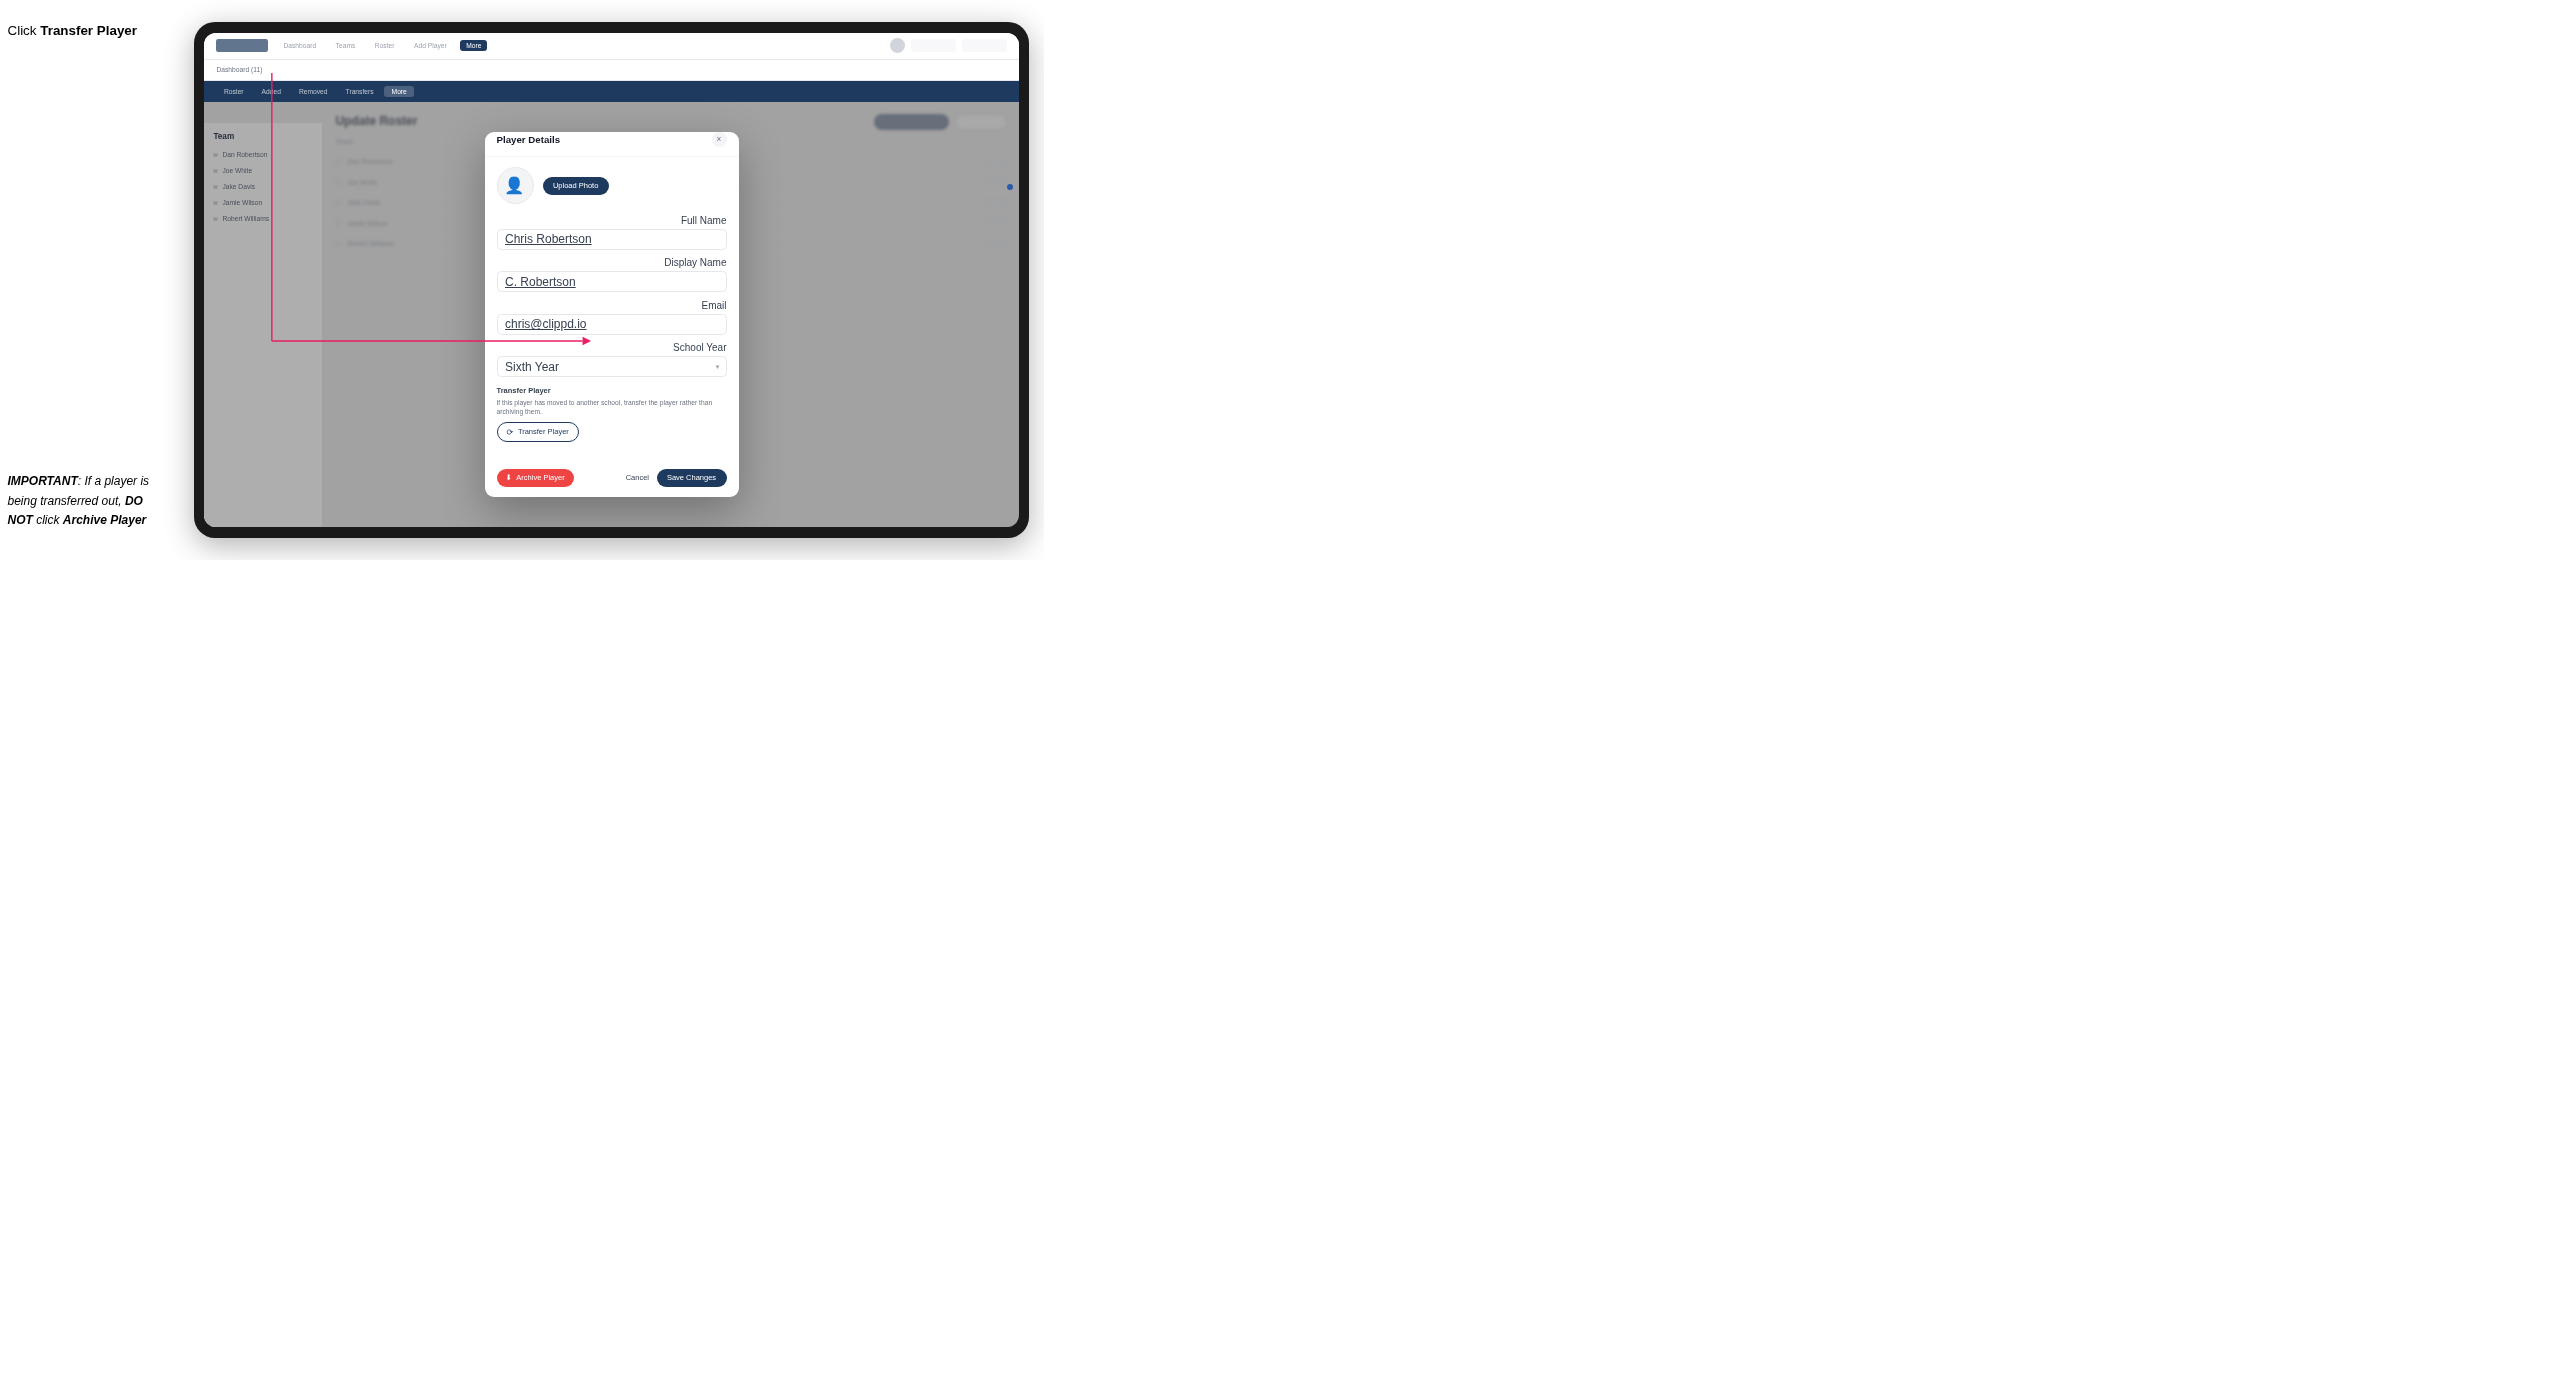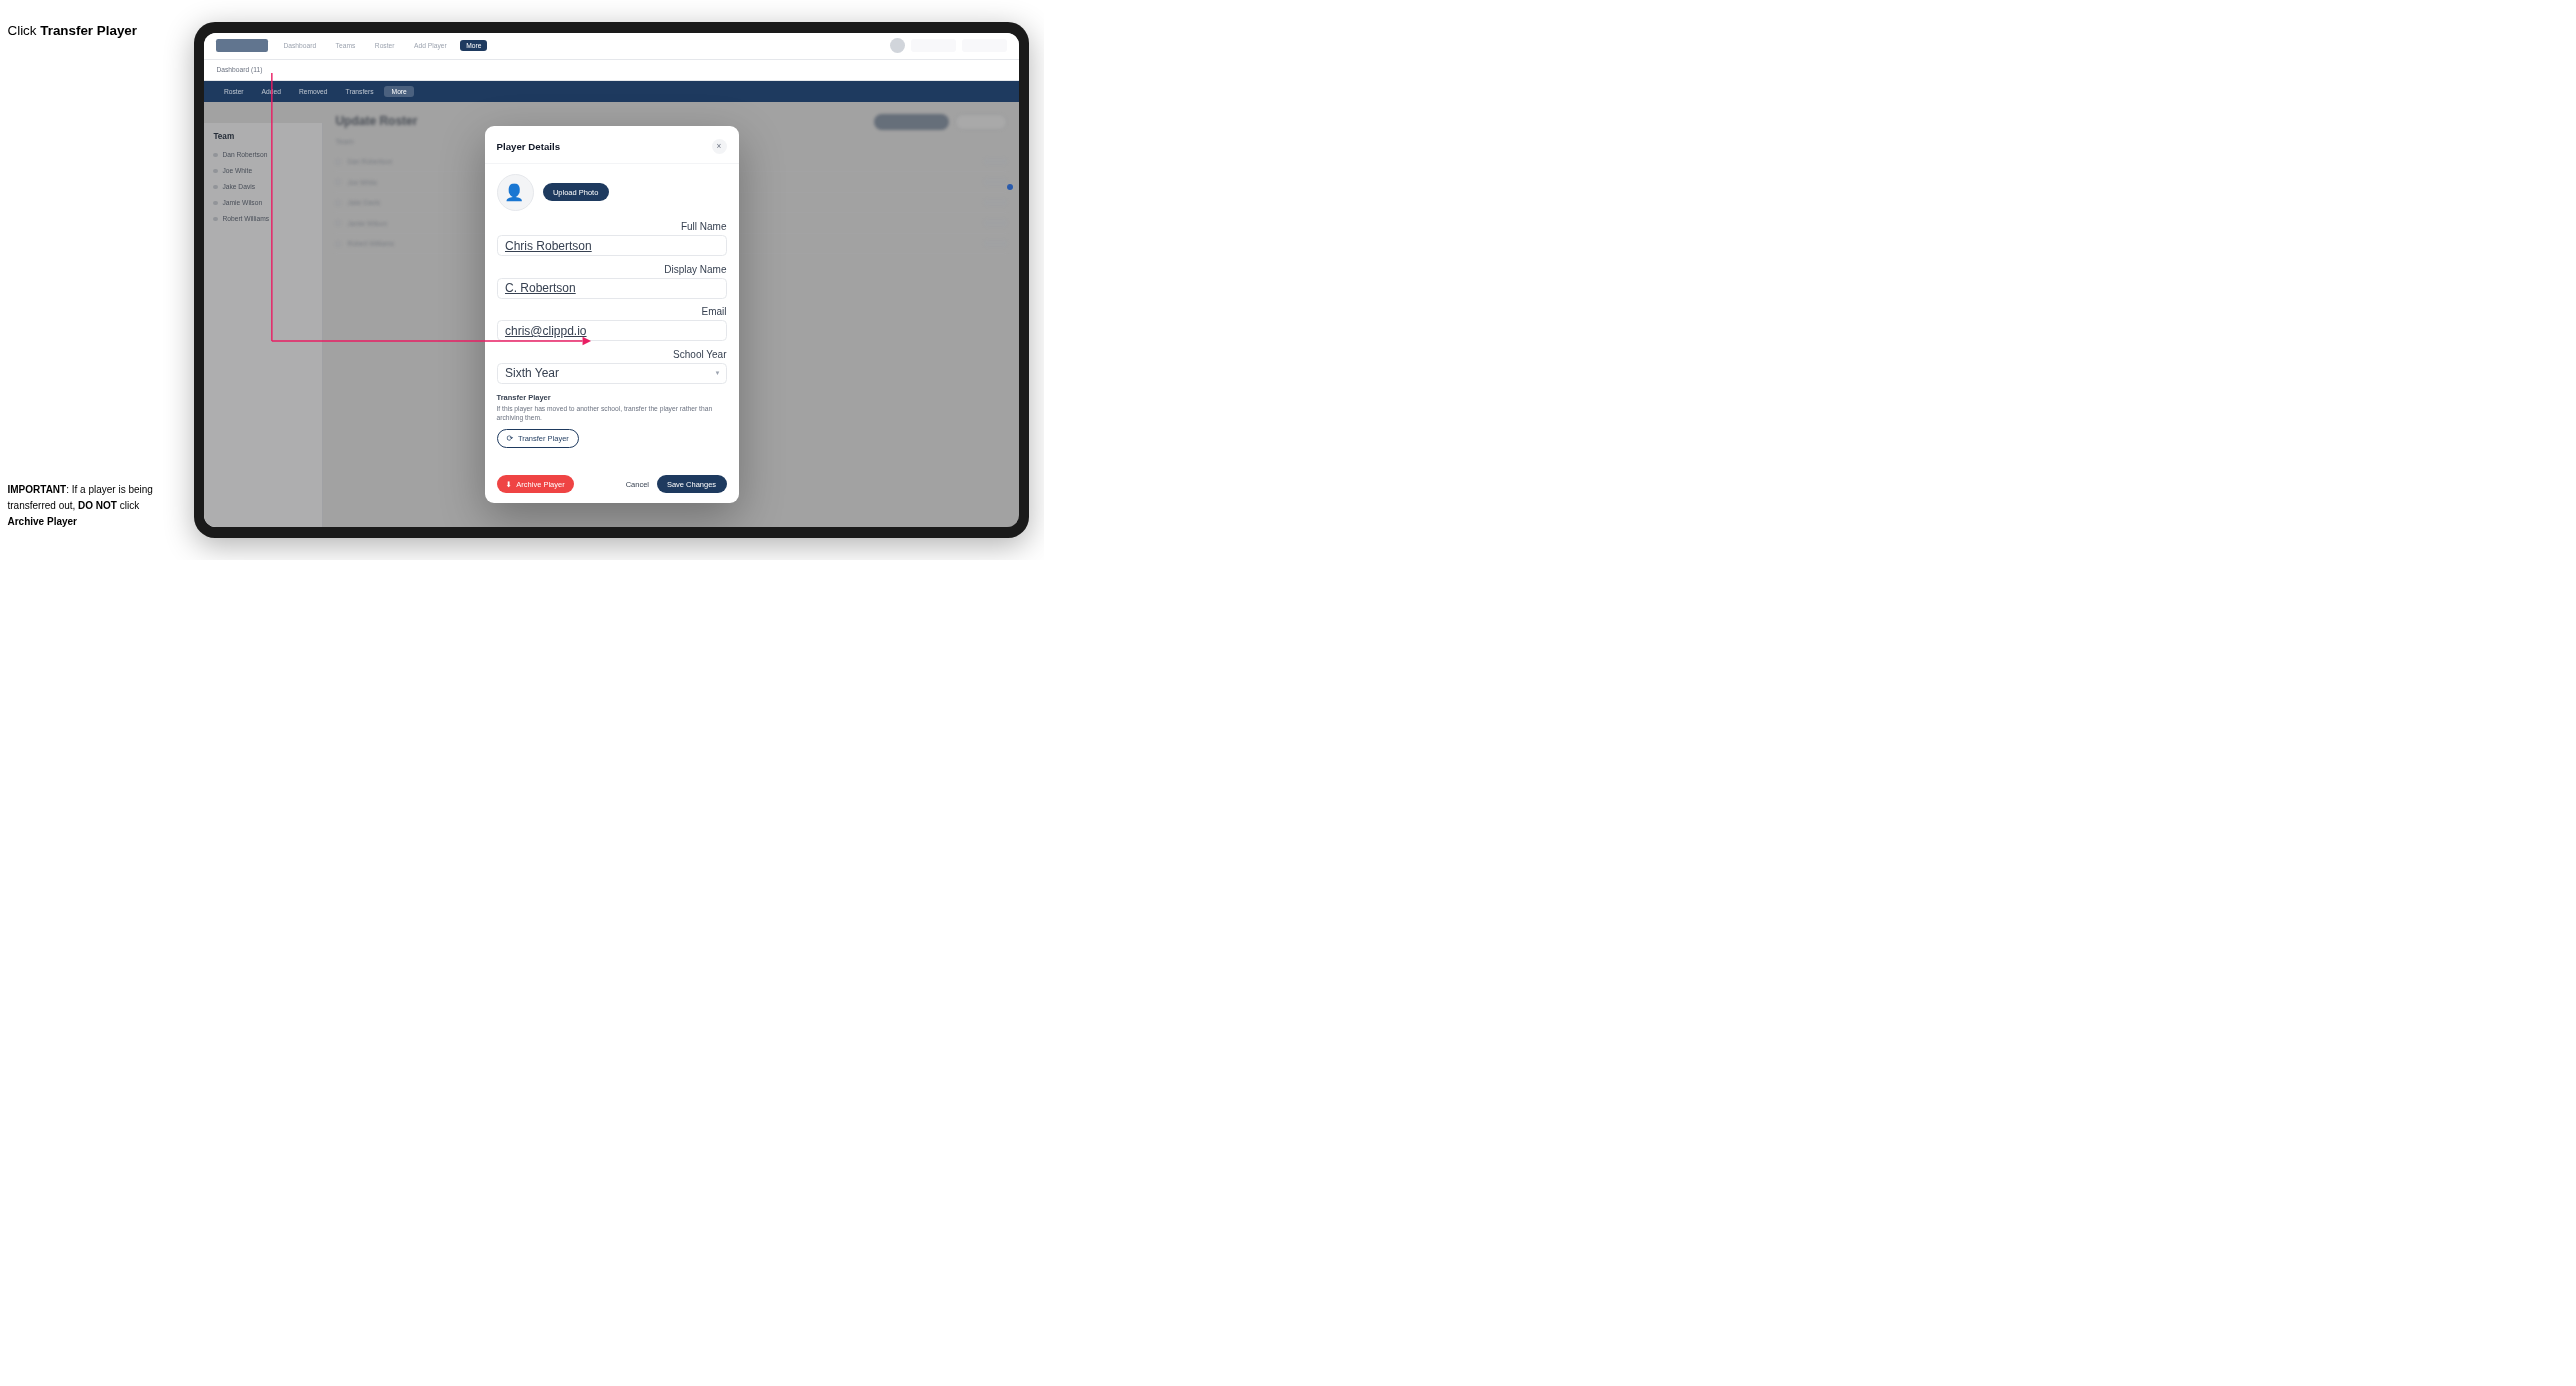--- a/index.html
+++ b/index.html
@@ -21,24 +21,25 @@
       color: #000;
       line-height: 1.4;
     }
     .instruction-top strong { font-weight: 700; }
 
     
     .instruction-bottom {
       position: absolute;
       bottom: 30px;
       left: 7.5px;
-      font-size: 10px;
+      font-size: 12px;
       color: #000;
       line-height: 1.6;
       max-width: 164px;
+      font-style: italic;
     }
     .instruction-bottom strong { font-weight: 700; }
 
     
     .tablet {
       position: absolute;
       top: 22.4px;
       left: 194px;
       right: 15px;
       bottom: 22.4px;
@@ -288,21 +289,21 @@
       border-radius: 9px;
       width: 254px;
       box-shadow: 0 15px 45px rgba(0,0,0,0.3);
       overflow: hidden;
     }
 
     .modal-header {
       display: flex;
       align-items: center;
       justify-content: space-between;
-      padding: 13px 12px 9px;
+      padding: 0 12px 9px;
       border-bottom: 0.7px solid #f3f4f6;
     }
 
     .modal-title {
       font-size: 9.7px;
       font-weight: 600;
       color: #111827;
     }
 
     .modal-close {

